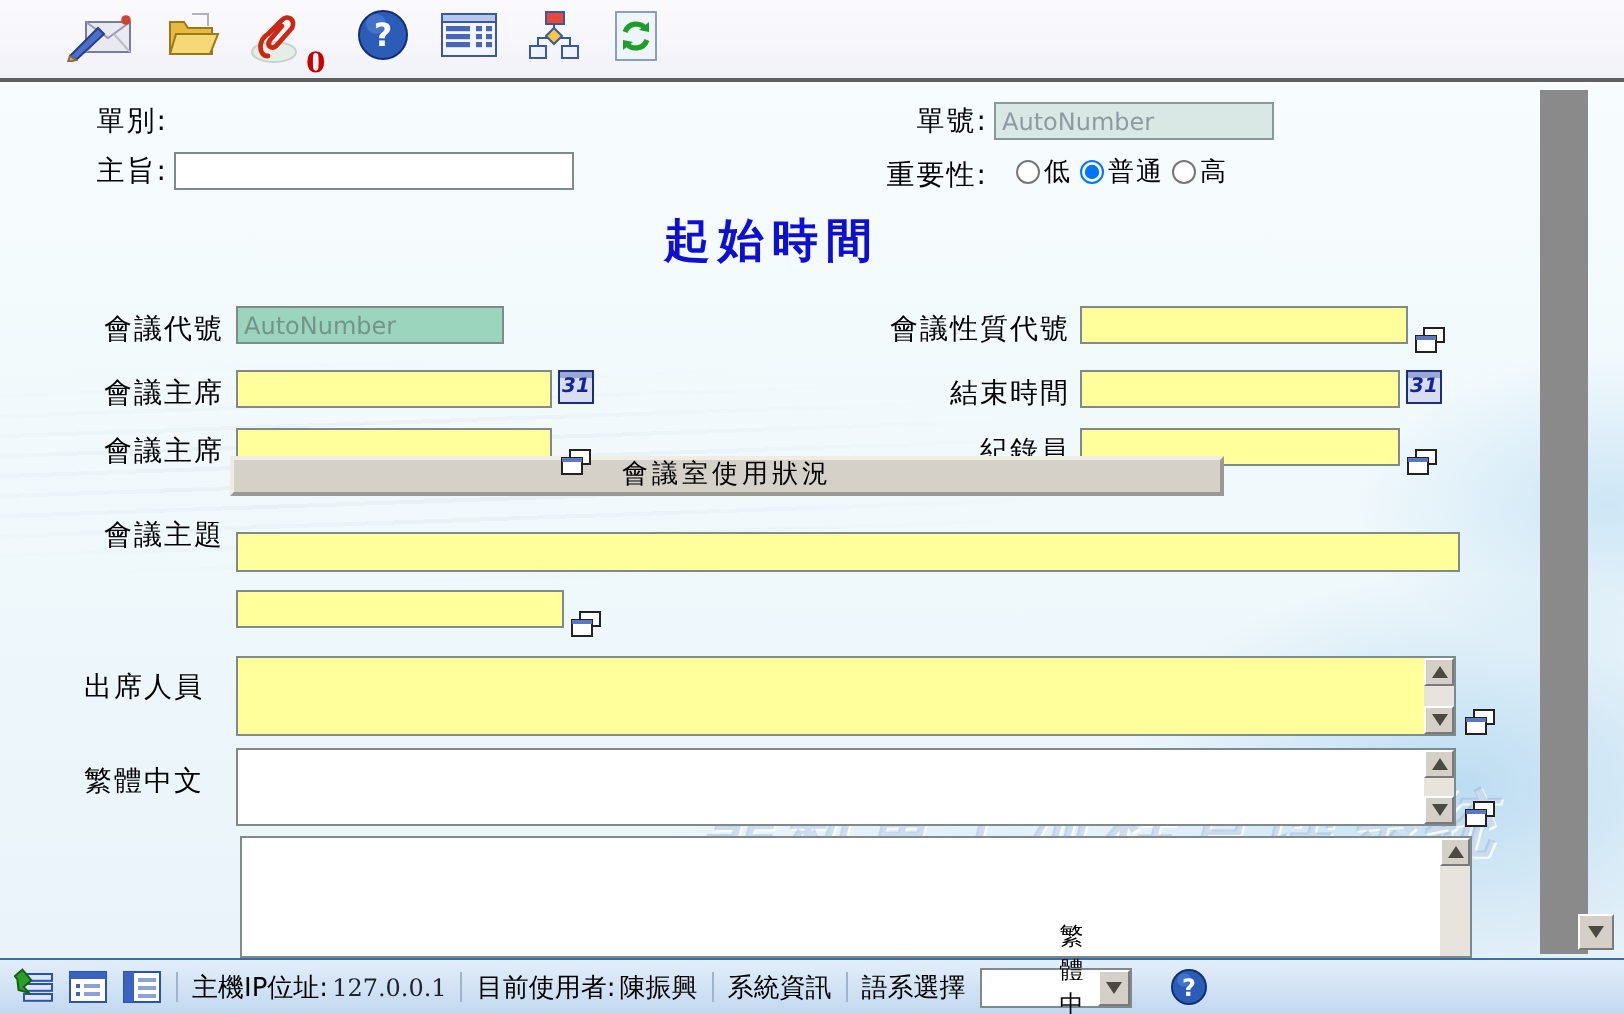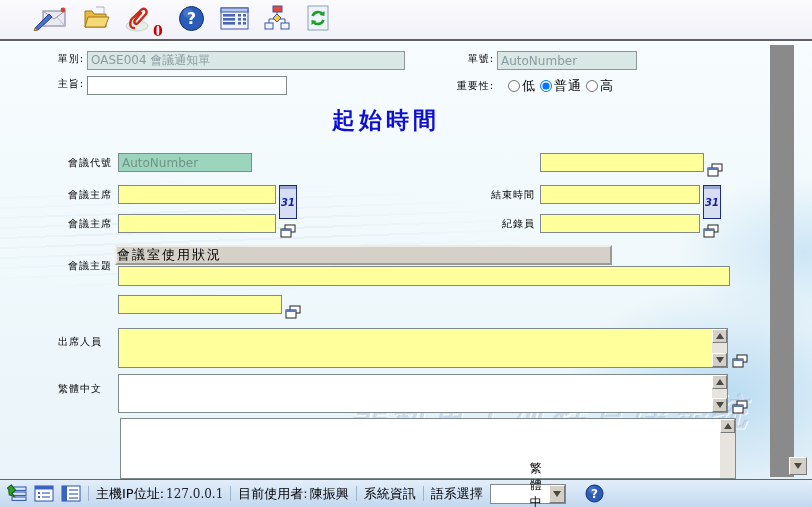--- a/index.html
+++ b/index.html
@@ -25,38 +25,38 @@
   .streaks { position:absolute; left:0; top:138px; width:520px; height:110px; z-index:0; opacity:.5;
     background:repeating-linear-gradient(-2deg, rgba(195,210,226,.35) 0 2px, transparent 2px 10px);
     -webkit-mask-image:radial-gradient(ellipse at 40% 50%, #000 30%, transparent 75%);
     mask-image:radial-gradient(ellipse at 40% 50%, #000 30%, transparent 75%); }
   .watermark { position:absolute; left:350px; top:344px; z-index:1; white-space:nowrap;
     font-size:37px; font-style:italic; font-weight:bold; letter-spacing:3px;
     color:rgba(136,168,212,.38); text-shadow:1px 1px 0 rgba(255,255,255,.8); }
   .wm-check { position:absolute; left:366px; top:346px; z-index:1; font-size:26px; font-weight:bold;
     color:rgba(90,110,150,.65); transform:skewX(-12deg); }
 
-  .lbl { position:absolute; z-index:2; font-size:10px; color:#000; text-align:right; letter-spacing:1px; }
+  .lbl { position:absolute; z-index:2; font-size:14px; color:#000; text-align:right; letter-spacing:1px; }
   .fld { position:absolute; z-index:2; border:1px solid #7f8a8a; background:#fff; font-size:12px;
     padding:1px 3px; font-family:"DejaVu Sans","Liberation Sans",sans-serif; color:#333; }
   .ro  { background:#d9e8e5; color:#8c9ba0; border:1px solid #8b9898; }
   .teal { background:#9cd5bd; color:#74938a; border:1px solid #7f8a8a; }
   .yellow { background:#ffff9c; }
   .radio-row { position:absolute; z-index:2; display:flex; align-items:center; gap:4px; }
   .radio-row label { display:flex; align-items:center; gap:2px; letter-spacing:1px; }
   .radio-row input { width:12px; height:12px; margin:0; }
 
   .title { position:absolute; left:0; top:62px; width:772px; text-align:center; z-index:2;
     font-size:23px; font-weight:bold; color:#0f0fd2; letter-spacing:4px; }
 
-  .roombtn { position:absolute; left:115px; top:202px; width:497px; height:20px; z-index:2;
+  .roombtn { position:absolute; left:115px; top:185px; width:497px; height:20px; z-index:2;
     background:#d5d1c9; border:2px outset #efece4; font-size:13px; letter-spacing:2px;
-    line-height:16px; cursor:pointer; color:#000; }
-
-  .cal { position:absolute; z-index:3; width:18px; height:34px; background:#d7ddf2;
+    text-align:center; line-height:16px; cursor:pointer; color:#000; }
+
+  .cal { position:absolute; z-index:3; width:18px; height:17px; background:#d7ddf2;
     border:1px solid #1d2d7e; display:flex; align-items:center; justify-content:center; cursor:pointer;
     font-size:10px; font-weight:bold; font-style:italic; color:#14249a;
     box-shadow:inset 0 3px 0 rgba(40,70,160,.35);text-align:right; }
   .lookup { position:absolute; z-index:3; width:16px; height:14px; cursor:pointer; }
 
   .ta { position:absolute; z-index:2; border:1px solid #7f8a8a; background:#fff; }
   .ta .ta-input { position:absolute; left:0; top:0; right:15px; bottom:0; border:none; resize:none;
     background:transparent; font-family:"DejaVu Sans","Liberation Sans",sans-serif; font-size:12px; padding:2px 3px; }
   .sbcol { position:absolute; right:0; top:0; bottom:0; width:15px; background:#e6e4dc;
     display:flex; flex-direction:column; justify-content:space-between; }
@@ -167,21 +167,20 @@
       </span>
     </span>
   </div>
 
   <div class="content">
     <div class="streaks"></div>
     <span class="wm-check">✓</span>
     <div class="watermark">鼎新電子流程管理系統</div>
 
     <span class="lbl" style="left:18px;top:9px;width:66px;">單別:</span>
-    <input class="fld ro" style="left: 87px; top: 8px; width: 318px; height: 19px;" readonly="" value="OASE004 會議通知單">
     <span class="lbl" style="left:428px;top:9px;width:66px;">單號:</span>
     <input class="fld ro" style="left: 497px; top: 8px; width: 140px; height: 19px;" readonly="" value="AutoNumber">
     <span class="lbl" style="left:18px;top:34px;width:66px;">主旨:</span>
     <input class="fld" style="left: 87px; top: 33px; width: 200px; height: 19px;" value="">
     <span class="lbl" style="left:420px;top:36px;width:74px;">重要性:</span>
     <div class="radio-row" style="left:508px;top:34px;">
       <label>
         <input type="radio" name="importance" id="imp-0" style="">
         <span>低</span>
       </label>
@@ -192,20 +191,21 @@
       <label>
         <input type="radio" name="importance" id="imp-2" style="">
         <span>高</span>
       </label>
     </div>
 
     <div class="title">起始時間</div>
 
     <span class="lbl" style="left:20px;top:113px;width:92px;">會議代號</span>
     <input class="fld teal" style="left: 118px; top: 110px; width: 134px; height: 19px;" readonly="" value="AutoNumber">
+    <span class="lbl" style="left:418px;top:113px;width:117px;">會議性質代號</span>
     <input class="fld yellow" style="left: 540px; top: 110px; width: 164px; height: 19px;" value="">
     <span class="lookup" style="left:707px;top:120px;">
       <svg width="16" height="14" viewBox="0 0 16 14">
         <rect x="5" y="1" width="10" height="7" fill="#fff" stroke="#222"></rect>
         <rect x="1" y="5" width="10" height="8" fill="#fff" stroke="#222"></rect>
         <rect x="1" y="5" width="10" height="2" fill="#5a77c0"></rect>
       </svg>
     </span>
 
     <span class="lbl" style="left:20px;top:145px;width:92px;">會議主席</span>

